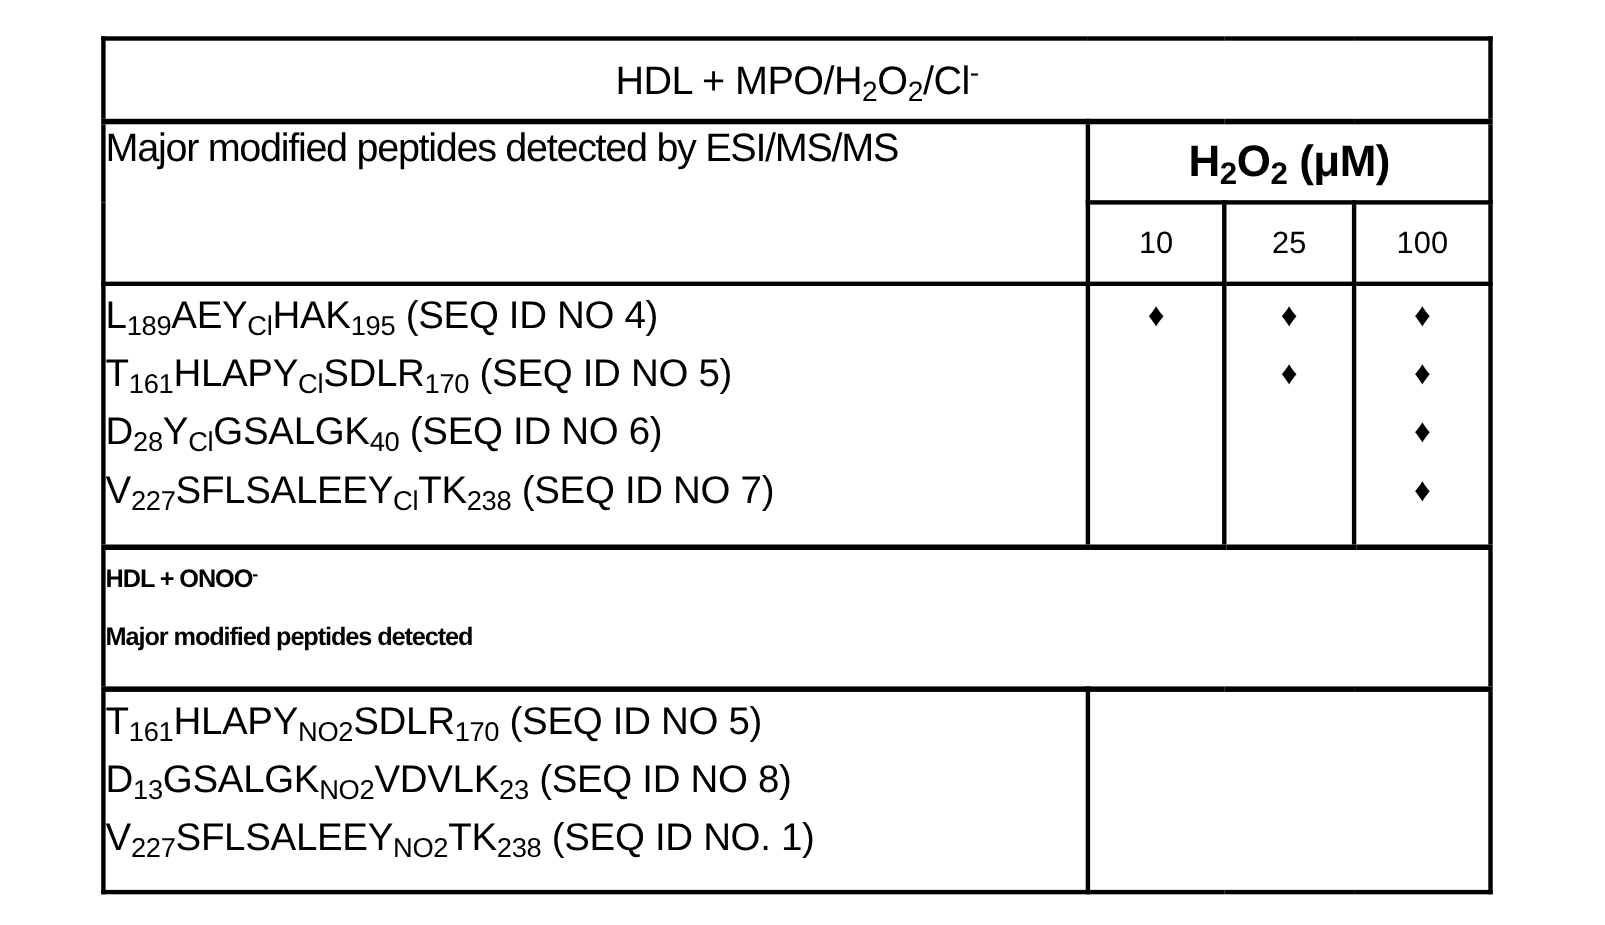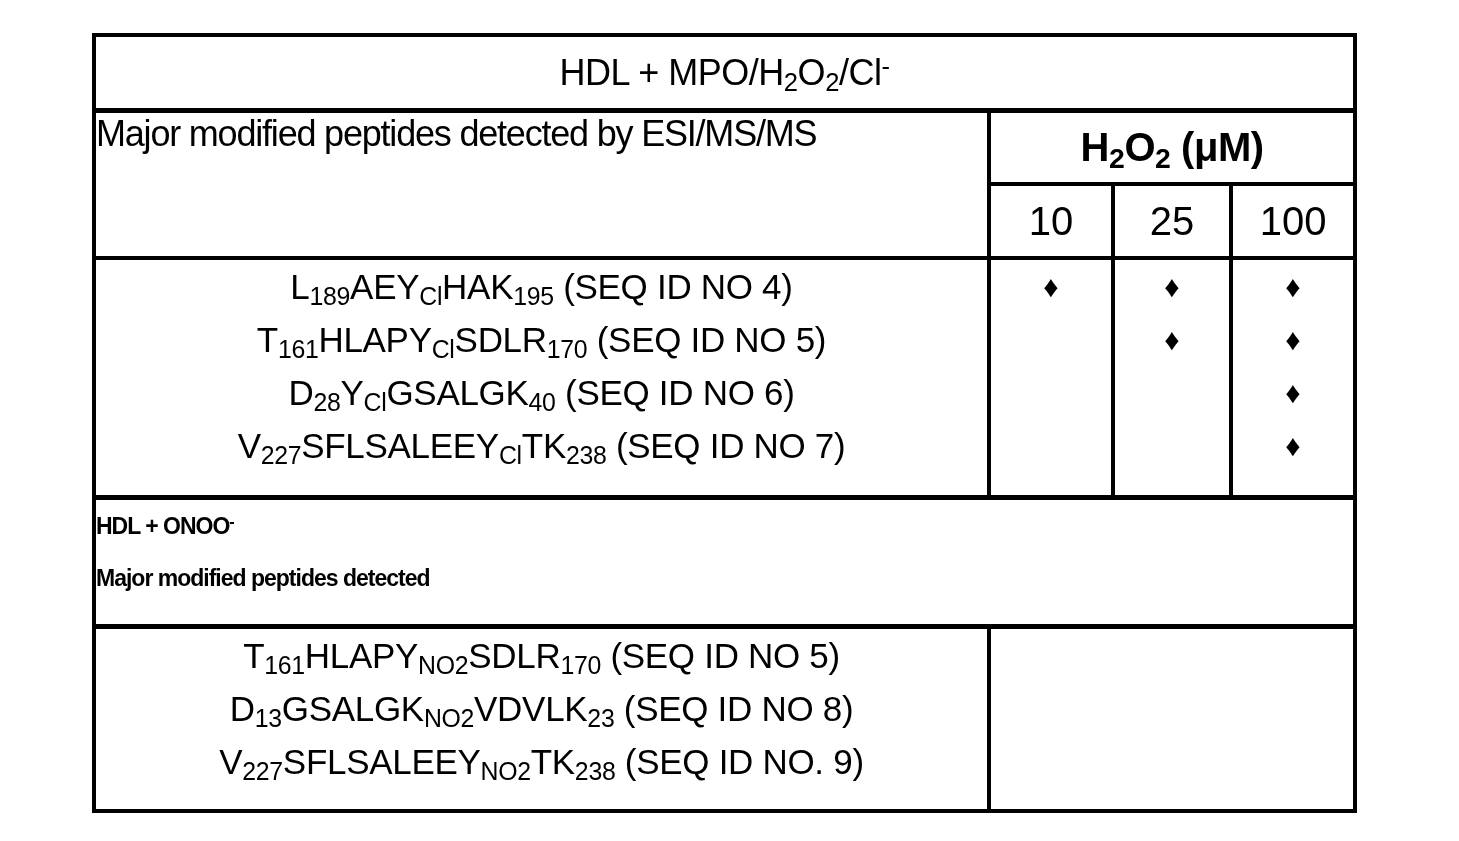--- a/index.html
+++ b/index.html
@@ -56,29 +56,28 @@
     text-align: center;
     vertical-align: middle;
     font-size: 40px;
     font-weight: bold;
     letter-spacing: -0.5px;
   }
   td.c-dosenum {
     height: 70px;
     text-align: center;
     vertical-align: middle;
-    font-size: 40px;
+    font-size: 28px;
   }
   td.c-pep {
     height: 235px;
     vertical-align: top;
     padding: 10px 0 0 22px;
     font-size: 35px;
     letter-spacing: -0.3px;
-    text-align: center;
   }
   td.c-pep2 { height: 180px; }
   .pline {
     line-height: 53px;
     white-space: nowrap;
   }
   td.c-marks {
     vertical-align: top;
     padding-top: 10px;
   }
@@ -174,19 +173,19 @@
           <div class="onoo-line"><span>HDL + ONOO</span><sup>-</sup></div>
           <div class="onoo-line">Major modified peptides detected</div>
         </div>
       </td>
     </tr>
 
     <tr>
       <td class="c-pep c-pep2">
         <div class="pline"><span>T</span><sub>161</sub><span>HLAPY</span><sub>NO2</sub><span>SDLR</span><sub>170</sub><span> (SEQ ID NO 5)</span></div>
         <div class="pline"><span>D</span><sub>13</sub><span>GSALGK</span><sub>NO2</sub><span>VDVLK</span><sub>23</sub><span> (SEQ ID NO 8)</span></div>
-        <div class="pline"><span>V</span><sub>227</sub><span>SFLSALEEY</span><sub>NO2</sub><span>TK</span><sub>238</sub><span> (SEQ ID NO. 9)</span></div>
+        <div class="pline"><span>V</span><sub>227</sub><span>SFLSALEEY</span><sub>NO2</sub><span>TK</span><sub>238</sub><span> (SEQ ID NO. 1)</span></div>
       </td>
       <td class="c-empty" colspan="3"></td>
     </tr>
   </tbody>
     </table>
 </div>
 
 </body></html>

